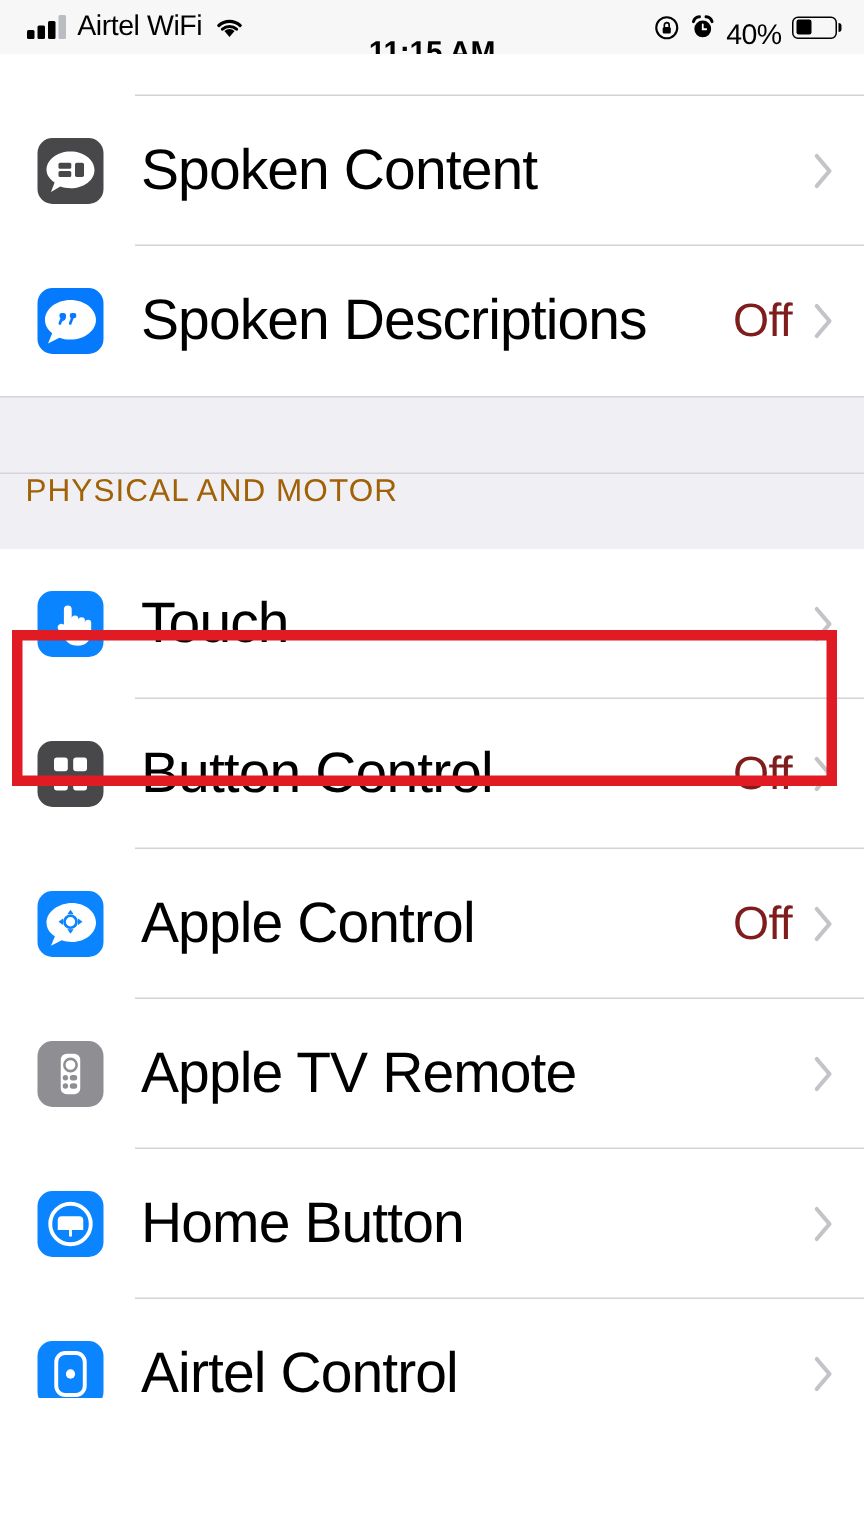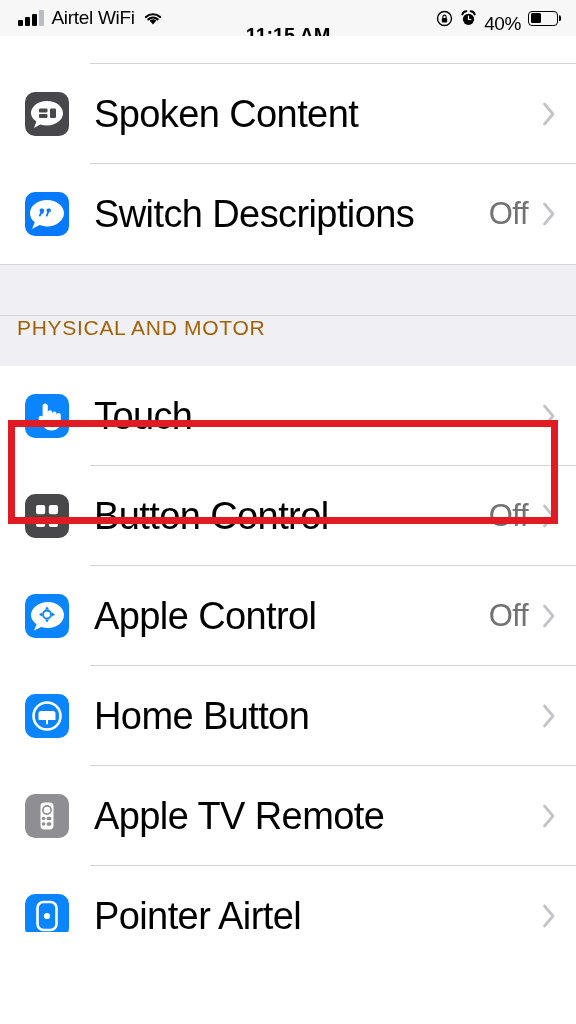--- a/index.html
+++ b/index.html
@@ -109,21 +109,21 @@
   .icon-box {
     width:44px; height:44px; border-radius:10px;
     flex:none; display:flex; align-items:center; justify-content:center;
     overflow:hidden;
   }
   .row-label {
     font-size:38px; color:#000; letter-spacing:-0.6px;
     margin-left:25px; flex:1; white-space:nowrap;
   }
   .row-value {
-    font-size:31px; color:#737373; letter-spacing:-0.5px; margin-right:14px;
+    font-size:31px; color:#7f1d1d; letter-spacing:-0.5px; margin-right:14px;
   }
   .chev {
     width:14px; height:24px; flex:none; margin-right:4px;
   }
 
   
   .clip-row {
     position:absolute; top:0; left:0; right:0;
     height:28px; overflow:hidden; background:#fff;
   }
@@ -208,21 +208,21 @@
           <div class="row" id="row-0-2">
             <span class="icon-box" style="background:#067aff">
               <svg viewBox="0 0 44 44">
                 <path d="M22 8 C31.4 8 39 14 39 21.2 C39 28.4 31.4 34.4 22 34.4 C19.3 34.4 16.8 33.9 14.6 33.1 L7 37 L9.8 30.2 C6.6 27.8 5 24.7 5 21.2 C5 14 12.6 8 22 8 Z" fill="#fff"></path>
                 <path d="M15.5 17 c0 0 1.6 0.6 1.6 2.6 c0 2.1 -1.6 2.7 -1.6 2.7 c1.9 0 3.4 -1.2 3.4 -2.7 c0 -1.5 -1.5 -2.6 -3.4 -2.6 Z" fill="#067aff"></path>
                 <rect x="14.6" y="16.6" width="4.4" height="3.6" rx="1.6" fill="#067aff"></rect>
                 <rect x="21.5" y="16.6" width="4.4" height="3.6" rx="1.6" fill="#067aff"></rect>
                 <path d="M16.3 20 l-1.4 3.6 M23.2 20 l-1.4 3.6" stroke="#067aff" stroke-width="1.8" stroke-linecap="round"></path>
               </svg>
             </span>
-            <span class="row-label">Switch Descriptions</span>
+            <span class="row-label">Spoken Descriptions</span>
             <span class="row-value">Off</span>
             <svg class="chev" viewBox="0 0 14 24">
               <path d="M2.5 2 L11 12 L2.5 22" stroke="#c4c4c8" stroke-width="2.8" fill="none" stroke-linecap="round" stroke-linejoin="round"></path>
             </svg>
           </div>
         </div>
         <div class="gap" style="height:52px;"></div>
         <div class="section-head" style="height:50px;">
           <span>PHYSICAL AND MOTOR</span>
         </div>
@@ -263,59 +263,59 @@
                 <path d="M22 12.5 l2.1 3 h-4.2 Z M22 28.5 l2.1 -3 h-4.2 Z M14 20.5 l3 2.1 v-4.2 Z M30 20.5 l-3 2.1 v-4.2 Z" fill="#0a84ff"></path>
               </svg>
             </span>
             <span class="row-label">Apple Control</span>
             <span class="row-value">Off</span>
             <svg class="chev" viewBox="0 0 14 24">
               <path d="M2.5 2 L11 12 L2.5 22" stroke="#c4c4c8" stroke-width="2.8" fill="none" stroke-linecap="round" stroke-linejoin="round"></path>
             </svg>
             <div class="row-sep"></div>
           </div>
-          <div class="row" id="row-1-3">
-            <span class="icon-box" style="background:#0a84ff">
-              <svg viewBox="0 0 44 44">
-                <circle cx="22" cy="22" r="13.5" fill="none" stroke="#fff" stroke-width="2.6"></circle>
-                <path d="M13.5 26 V19.5 a2.6 2.6 0 0 1 2.6 -2.6 h11.8 a2.6 2.6 0 0 1 2.6 2.6 V26 Z" fill="#fff"></path>
-                <path d="M22 26 v3.5" stroke="#fff" stroke-width="2" stroke-linecap="round"></path>
-              </svg>
-            </span>
-            <span class="row-label">Home Button</span>
-            <svg class="chev" viewBox="0 0 14 24">
-              <path d="M2.5 2 L11 12 L2.5 22" stroke="#c4c4c8" stroke-width="2.8" fill="none" stroke-linecap="round" stroke-linejoin="round"></path>
-            </svg>
-            <div class="row-sep"></div>
-          </div>
           <div class="row" id="row-1-4">
             <span class="icon-box" style="background:#8e8e93">
               <svg viewBox="0 0 44 44">
                 <rect x="15.5" y="8.5" width="13" height="27" rx="4" fill="#fff"></rect>
                 <circle cx="22" cy="16" r="4.1" fill="none" stroke="#8e8e93" stroke-width="1.7"></circle>
                 <circle cx="18.6" cy="24.5" r="1.8" fill="#8e8e93"></circle>
                 <rect x="21.5" y="22.7" width="5" height="3.6" rx="1.8" fill="#8e8e93"></rect>
                 <circle cx="18.6" cy="30" r="1.8" fill="#8e8e93"></circle>
                 <rect x="21.5" y="28.2" width="5" height="3.6" rx="1.8" fill="#8e8e93"></rect>
               </svg>
             </span>
             <span class="row-label">Apple TV Remote</span>
             <svg class="chev" viewBox="0 0 14 24">
               <path d="M2.5 2 L11 12 L2.5 22" stroke="#c4c4c8" stroke-width="2.8" fill="none" stroke-linecap="round" stroke-linejoin="round"></path>
             </svg>
             <div class="row-sep"></div>
           </div>
+          <div class="row" id="row-1-3">
+            <span class="icon-box" style="background:#0a84ff">
+              <svg viewBox="0 0 44 44">
+                <circle cx="22" cy="22" r="13.5" fill="none" stroke="#fff" stroke-width="2.6"></circle>
+                <path d="M13.5 26 V19.5 a2.6 2.6 0 0 1 2.6 -2.6 h11.8 a2.6 2.6 0 0 1 2.6 2.6 V26 Z" fill="#fff"></path>
+                <path d="M22 26 v3.5" stroke="#fff" stroke-width="2" stroke-linecap="round"></path>
+              </svg>
+            </span>
+            <span class="row-label">Home Button</span>
+            <svg class="chev" viewBox="0 0 14 24">
+              <path d="M2.5 2 L11 12 L2.5 22" stroke="#c4c4c8" stroke-width="2.8" fill="none" stroke-linecap="round" stroke-linejoin="round"></path>
+            </svg>
+            <div class="row-sep"></div>
+          </div>
           <div class="row" id="row-1-5">
             <span class="icon-box" style="background:#0a84ff">
               <svg viewBox="0 0 44 44">
                 <rect x="12.5" y="8" width="19" height="28" rx="6" fill="none" stroke="#fff" stroke-width="2.6"></rect>
                 <circle cx="22" cy="22" r="3.1" fill="#fff"></circle>
               </svg>
             </span>
-            <span class="row-label">Pointer Airtel</span>
+            <span class="row-label">Airtel Control</span>
             <svg class="chev" viewBox="0 0 14 24">
               <path d="M2.5 2 L11 12 L2.5 22" stroke="#c4c4c8" stroke-width="2.8" fill="none" stroke-linecap="round" stroke-linejoin="round"></path>
             </svg>
           </div>
         </div>
       </div>
   </div>
 
   <div class="highlight" id="highlight-box" style="left: 8px; top: 420px; width: 550px; height: 104px; border-color: rgb(224, 27, 36);"></div>
 

